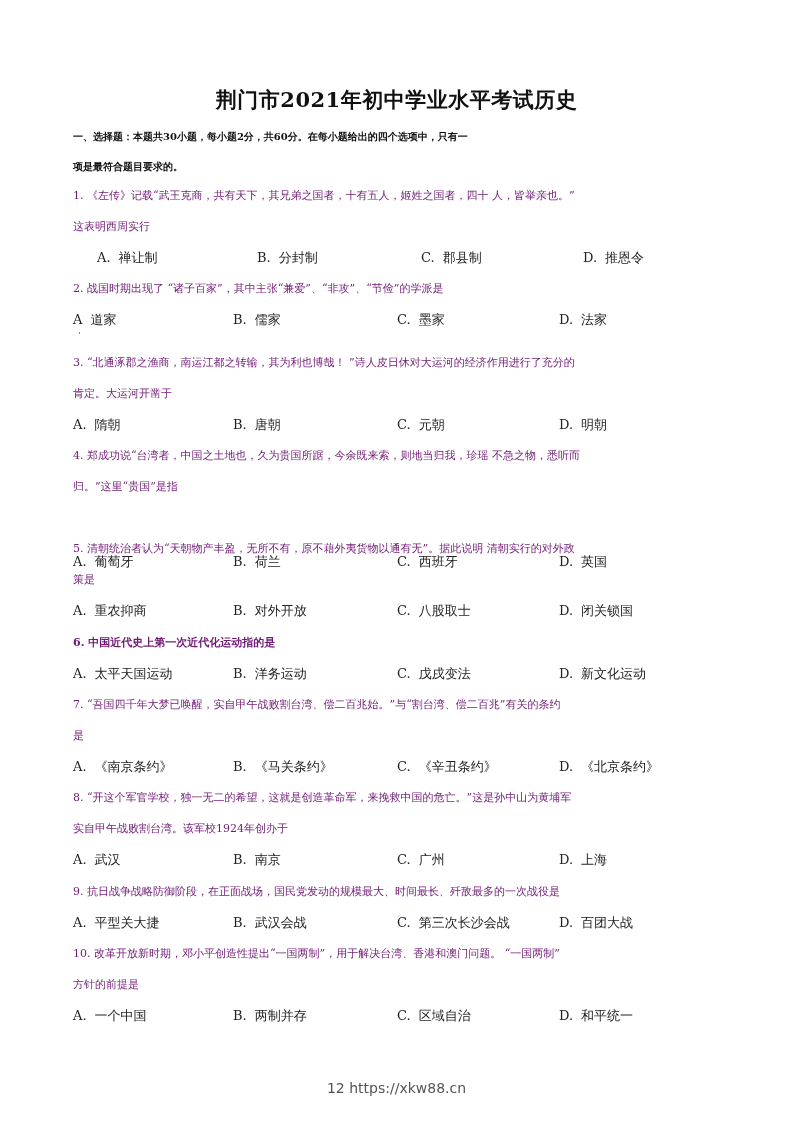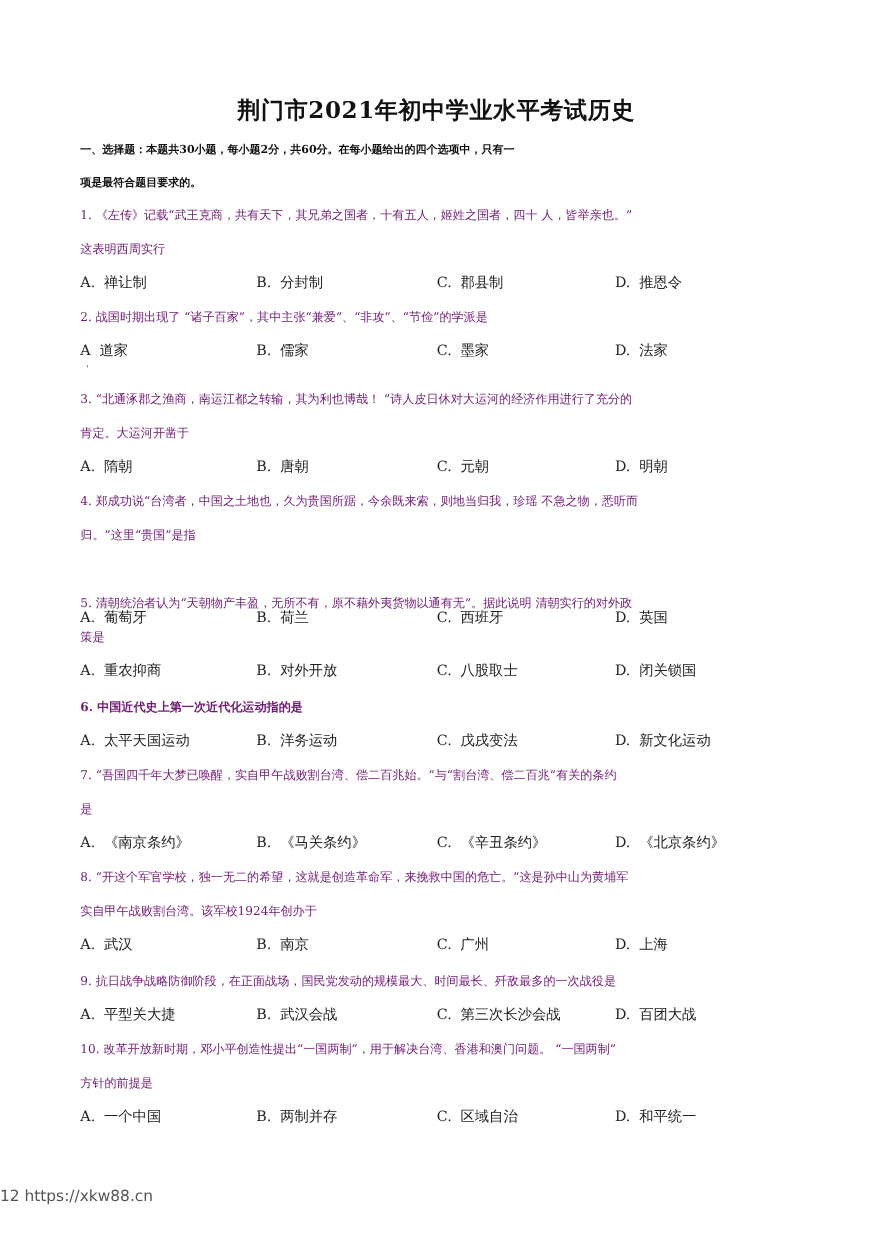--- a/index.html
+++ b/index.html
@@ -67,21 +67,21 @@
     .opt .letter { margin-right: 8px; }
     .opt-a { left: 0; }
     .opt-b { left: 160px; }
     .opt-c { left: 324px; }
     .opt-d { left: 486px; }
     .footer {
       position: absolute;
       top: 1064px;
       left: 0;
       width: 793px;
-      text-align: left;
+      text-align: center;
       font-family: "DejaVu Sans", "Liberation Sans", sans-serif;
       font-size: 14px;
       color: #555;
     }
     .dot-mark {
       position: absolute;
       left: 79px;
       top: 316px;
       width: 1px;
       height: 2px;
@@ -94,21 +94,21 @@
 <div class="page">
 
   <div class="title">荆门市2021年初中学业水平考试历史</div>
 
   <div class="section-head" style="top:106px;">一、选择题：本题共30小题，每小题2分，共60分。在每小题给出的四个选项中，只有一</div>
   <div class="section-head" style="top:136px;">项是最符合题目要求的。</div>
 
   <div>
     <div class="line" style="top:170px;">1. 《左传》记载“武王克商，共有天下，其兄弟之国者，十有五人，姬姓之国者，四十 人，皆举亲也。”</div>
     <div class="line" style="top:201px;">这表明西周实行</div>
-    <div class="opts" style="top:232px;">
+    <div class="opts" style="top:232px;margin-left:24px;">
       <span class="opt opt-a"><span class="letter">A.</span><span>禅让制</span></span>
       <span class="opt opt-b"><span class="letter">B.</span><span>分封制</span></span>
       <span class="opt opt-c"><span class="letter">C.</span><span>郡县制</span></span>
       <span class="opt opt-d"><span class="letter">D.</span><span>推恩令</span></span>
     </div>
   </div>
 
   <div>
     <div class="line" style="top:263px;">2. 战国时期出现了 “诸子百家”，其中主张“兼爱”、“非攻”、“节俭”的学派是</div>
     <div class="opts" style="top:294px;">

